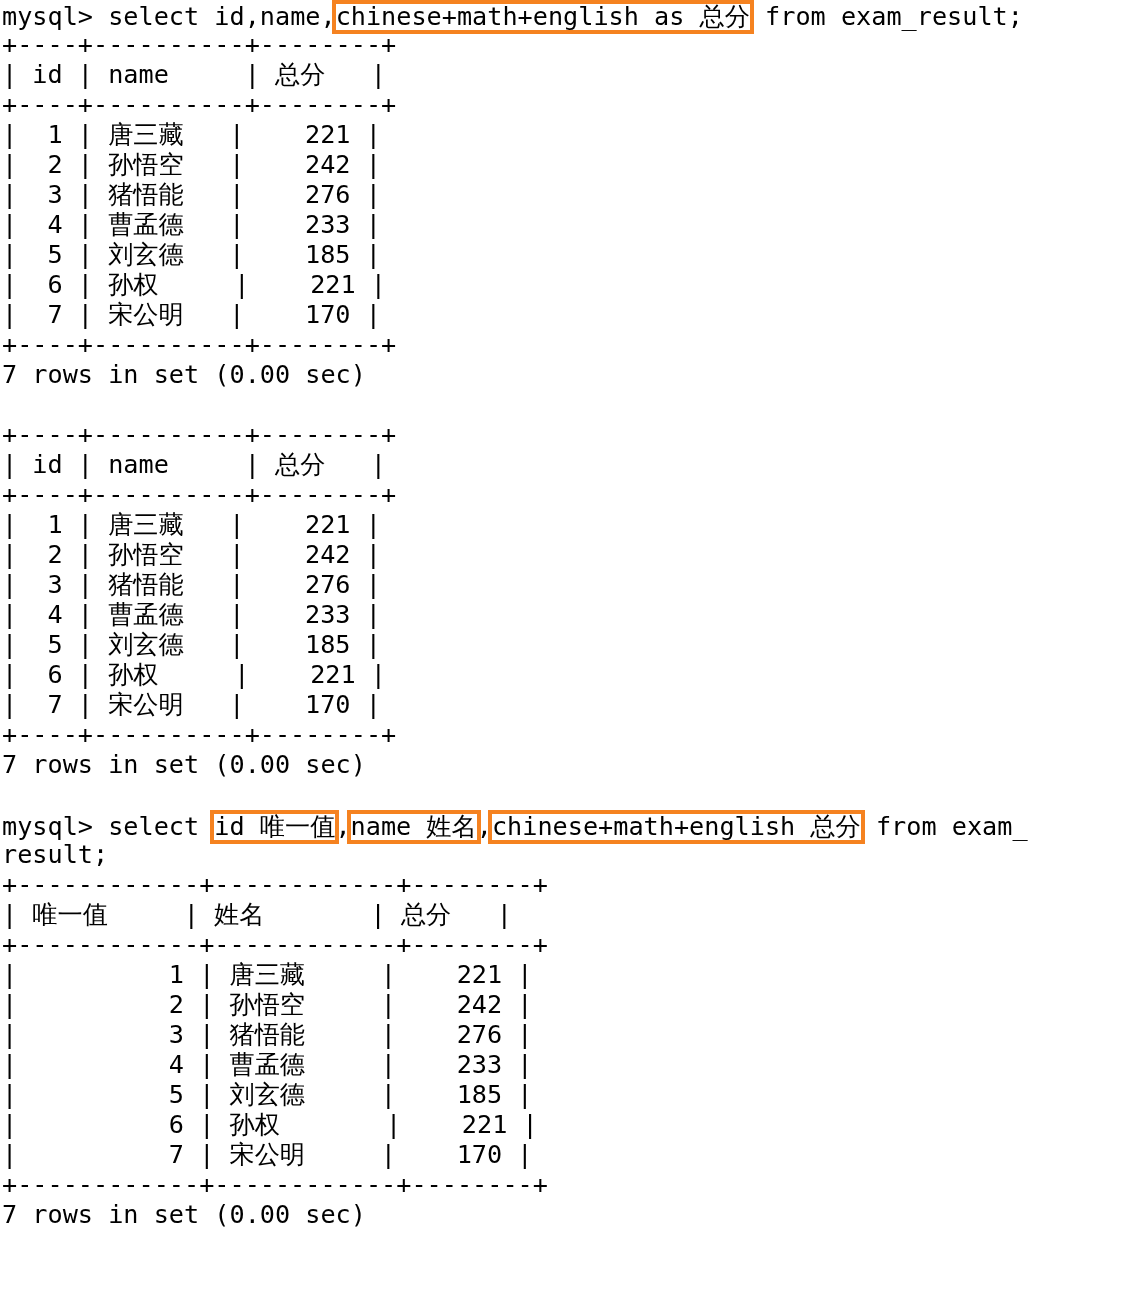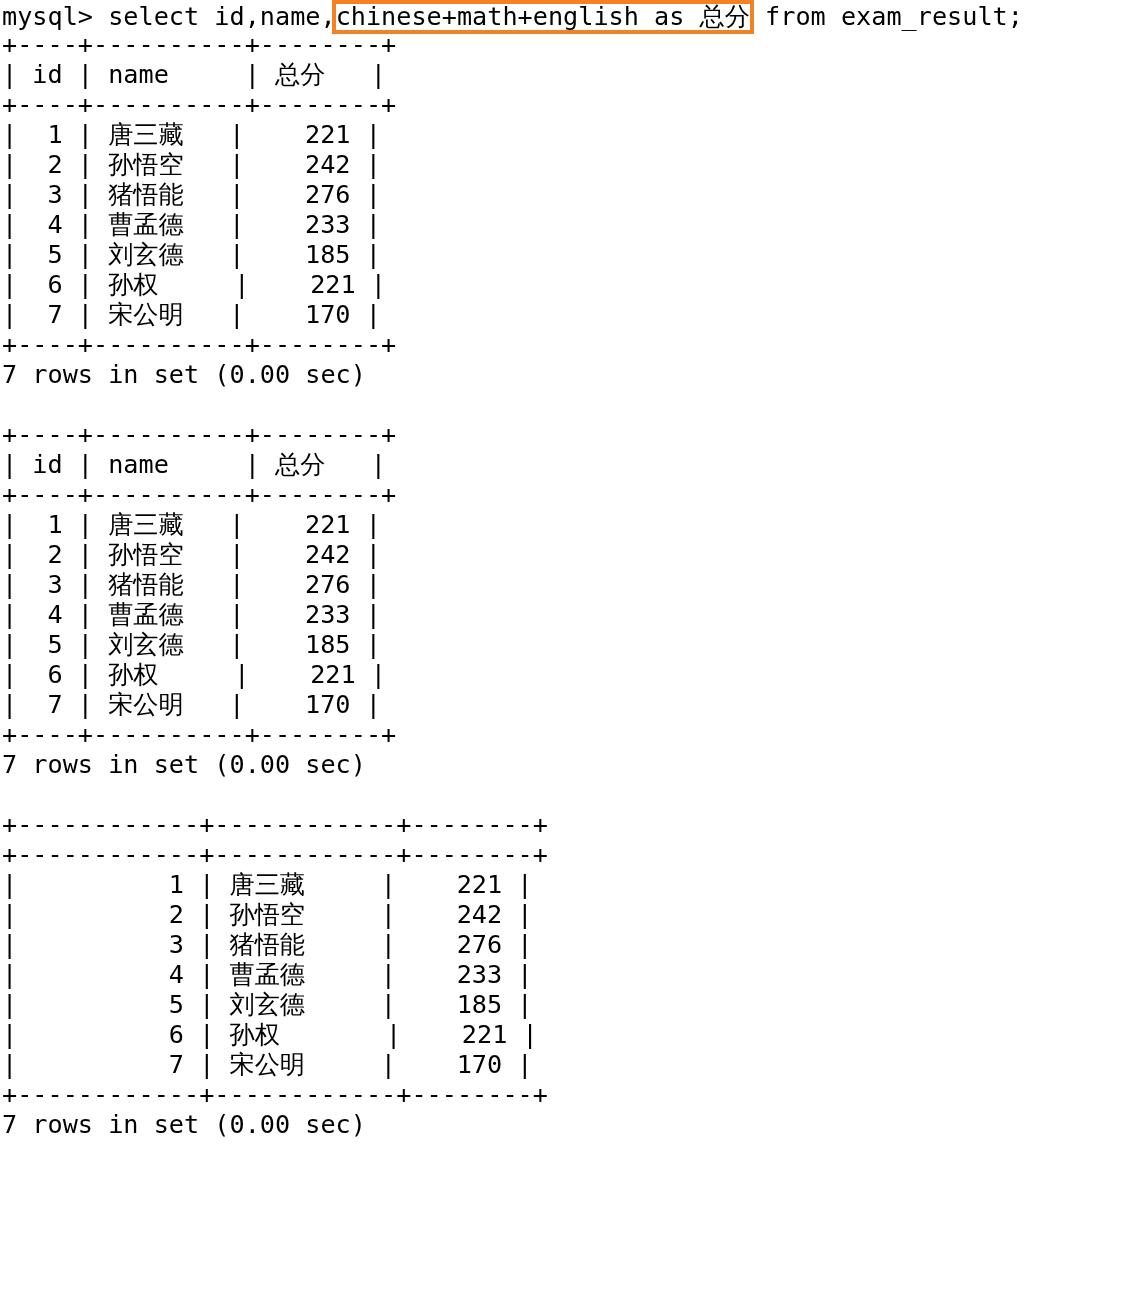--- a/index.html
+++ b/index.html
@@ -74,21 +74,24 @@
   <div class="line">|  2 | 孙悟空   |    242 |</div>
   <div class="line">|  3 | 猪悟能   |    276 |</div>
   <div class="line">|  4 | 曹孟德   |    233 |</div>
   <div class="line">|  5 | 刘玄德   |    185 |</div>
   <div class="line">|  6 | 孙权     |    221 |</div>
   <div class="line">|  7 | 宋公明   |    170 |</div>
   <div class="line">+----+----------+--------+</div>
   <div class="line">7 rows in set (0.00 sec)</div>
   <div class="line blank"></div>
 
+  <div class="line"><span class="seg">mysql&gt; </span><span class="seg">select </span><span class="hl">id 唯一值</span><span class="seg">,</span><span class="hl">name 姓名</span><span class="seg">,</span><span class="hl">chinese+math+english 总分</span><span class="seg"> from exam_</span></div>
+  <div class="line">result;</div>
   <div class="line">+------------+------------+--------+</div>
+  <div class="line">| 唯一值     | 姓名       | 总分   |</div>
   <div class="line">+------------+------------+--------+</div>
   <div class="line">|          1 | 唐三藏     |    221 |</div>
   <div class="line">|          2 | 孙悟空     |    242 |</div>
   <div class="line">|          3 | 猪悟能     |    276 |</div>
   <div class="line">|          4 | 曹孟德     |    233 |</div>
   <div class="line">|          5 | 刘玄德     |    185 |</div>
   <div class="line">|          6 | 孙权       |    221 |</div>
   <div class="line">|          7 | 宋公明     |    170 |</div>
   <div class="line">+------------+------------+--------+</div>
   <div class="line">7 rows in set (0.00 sec)</div>

